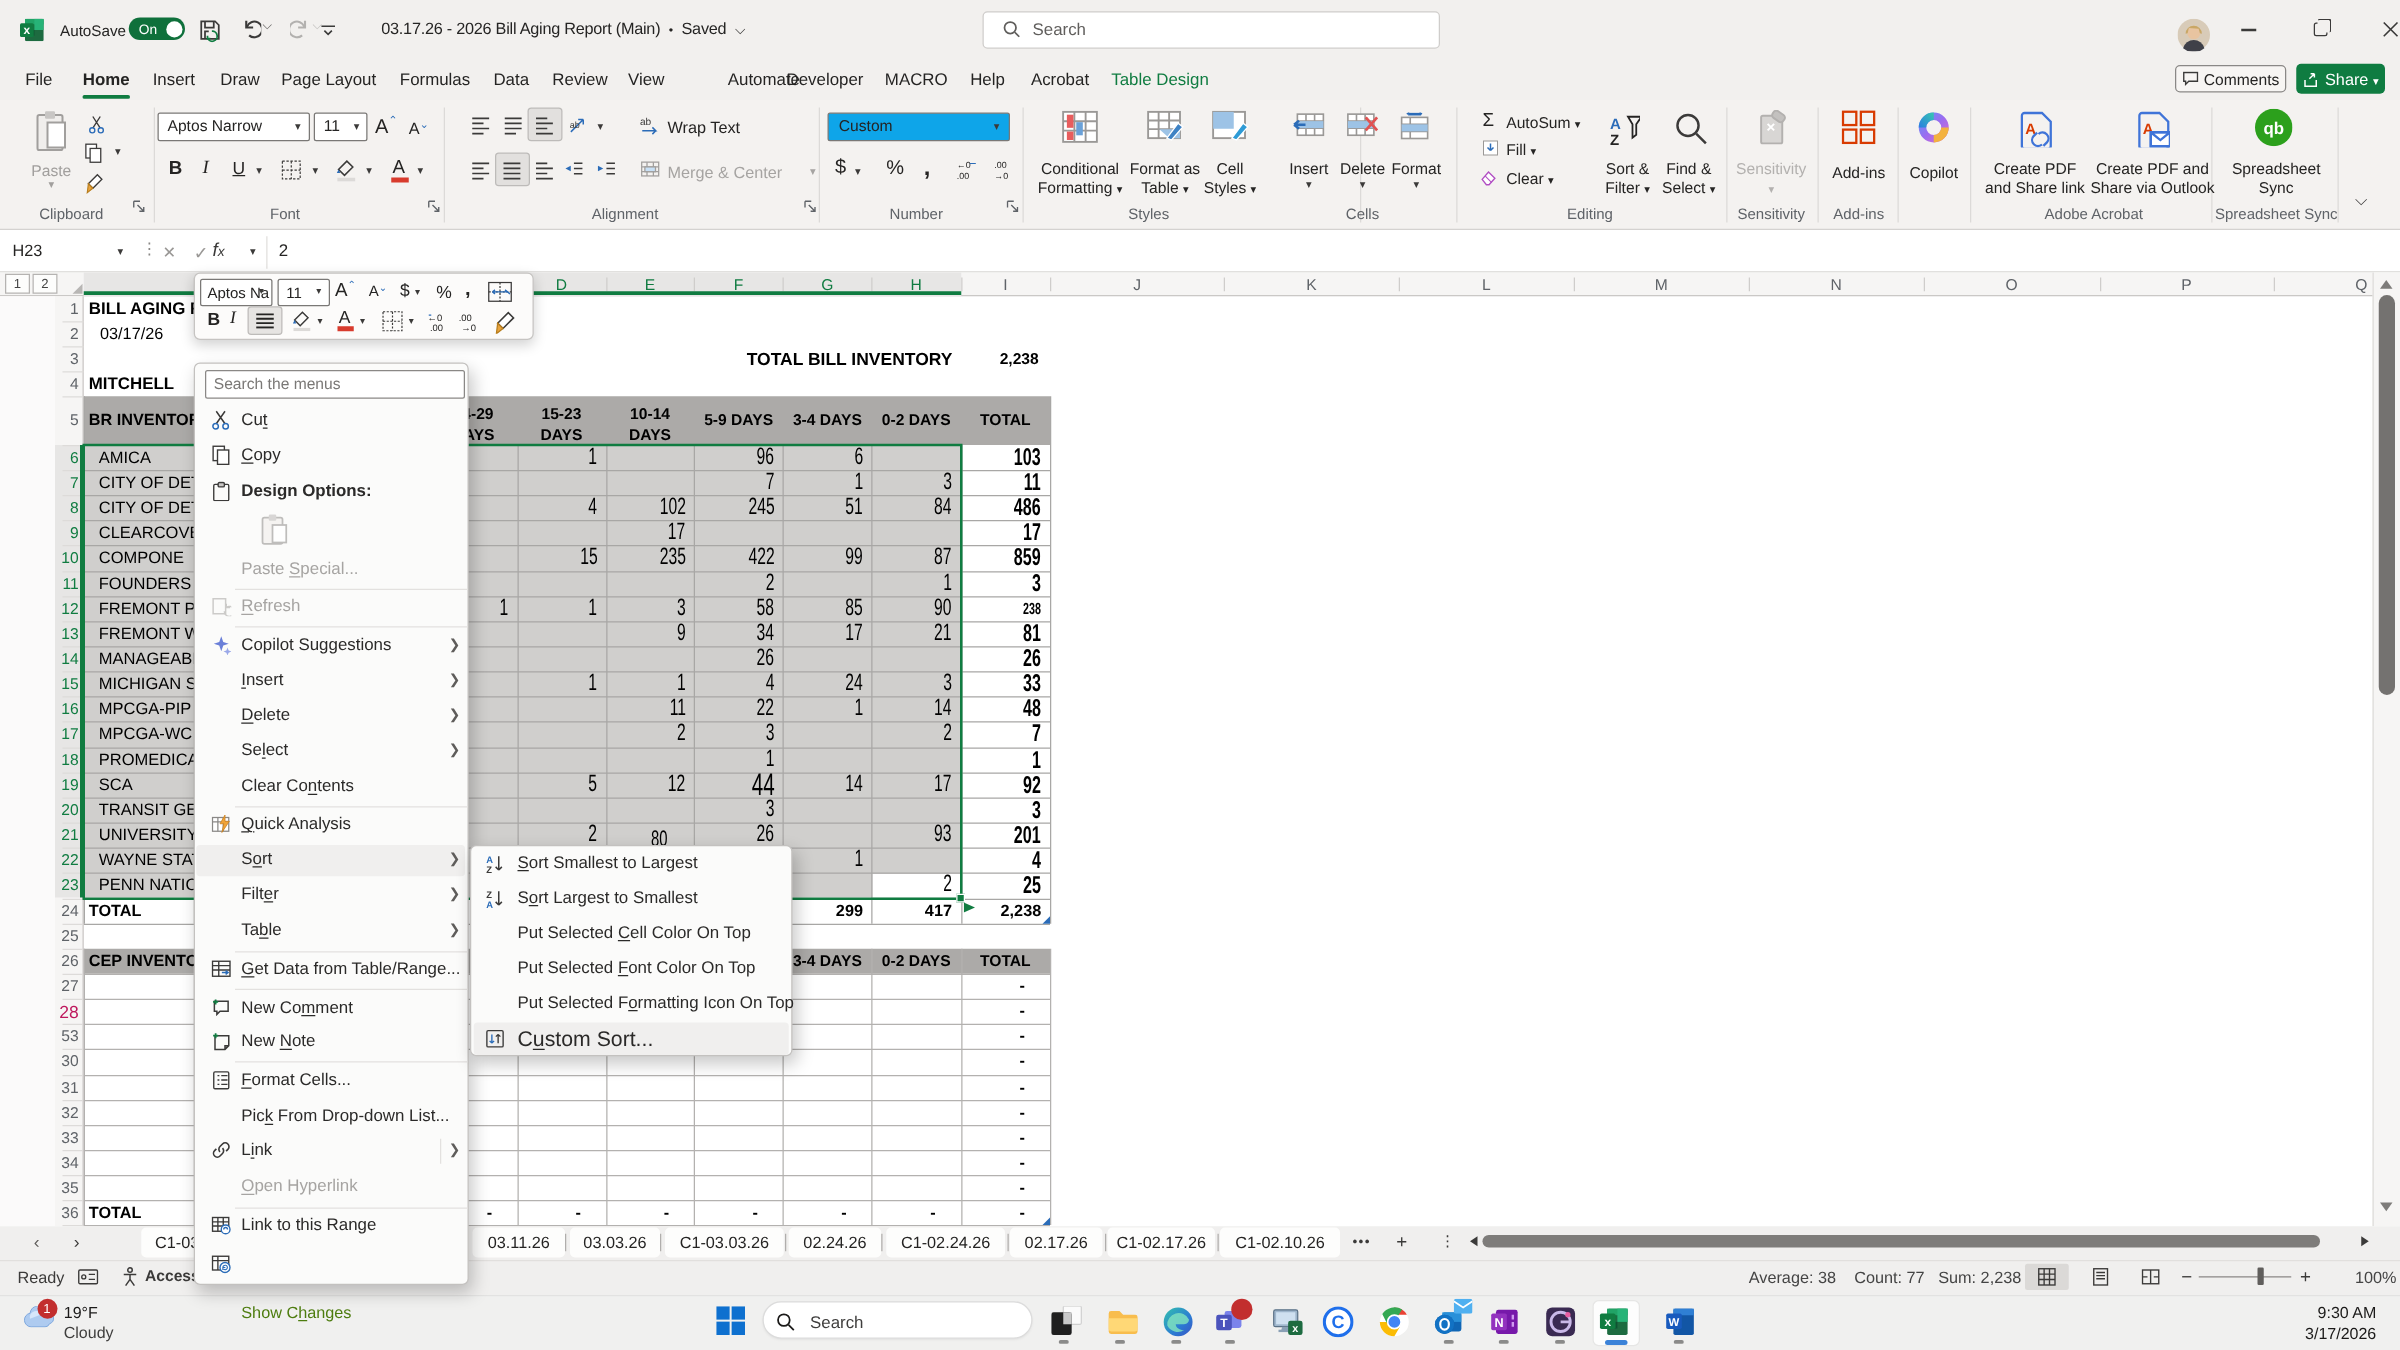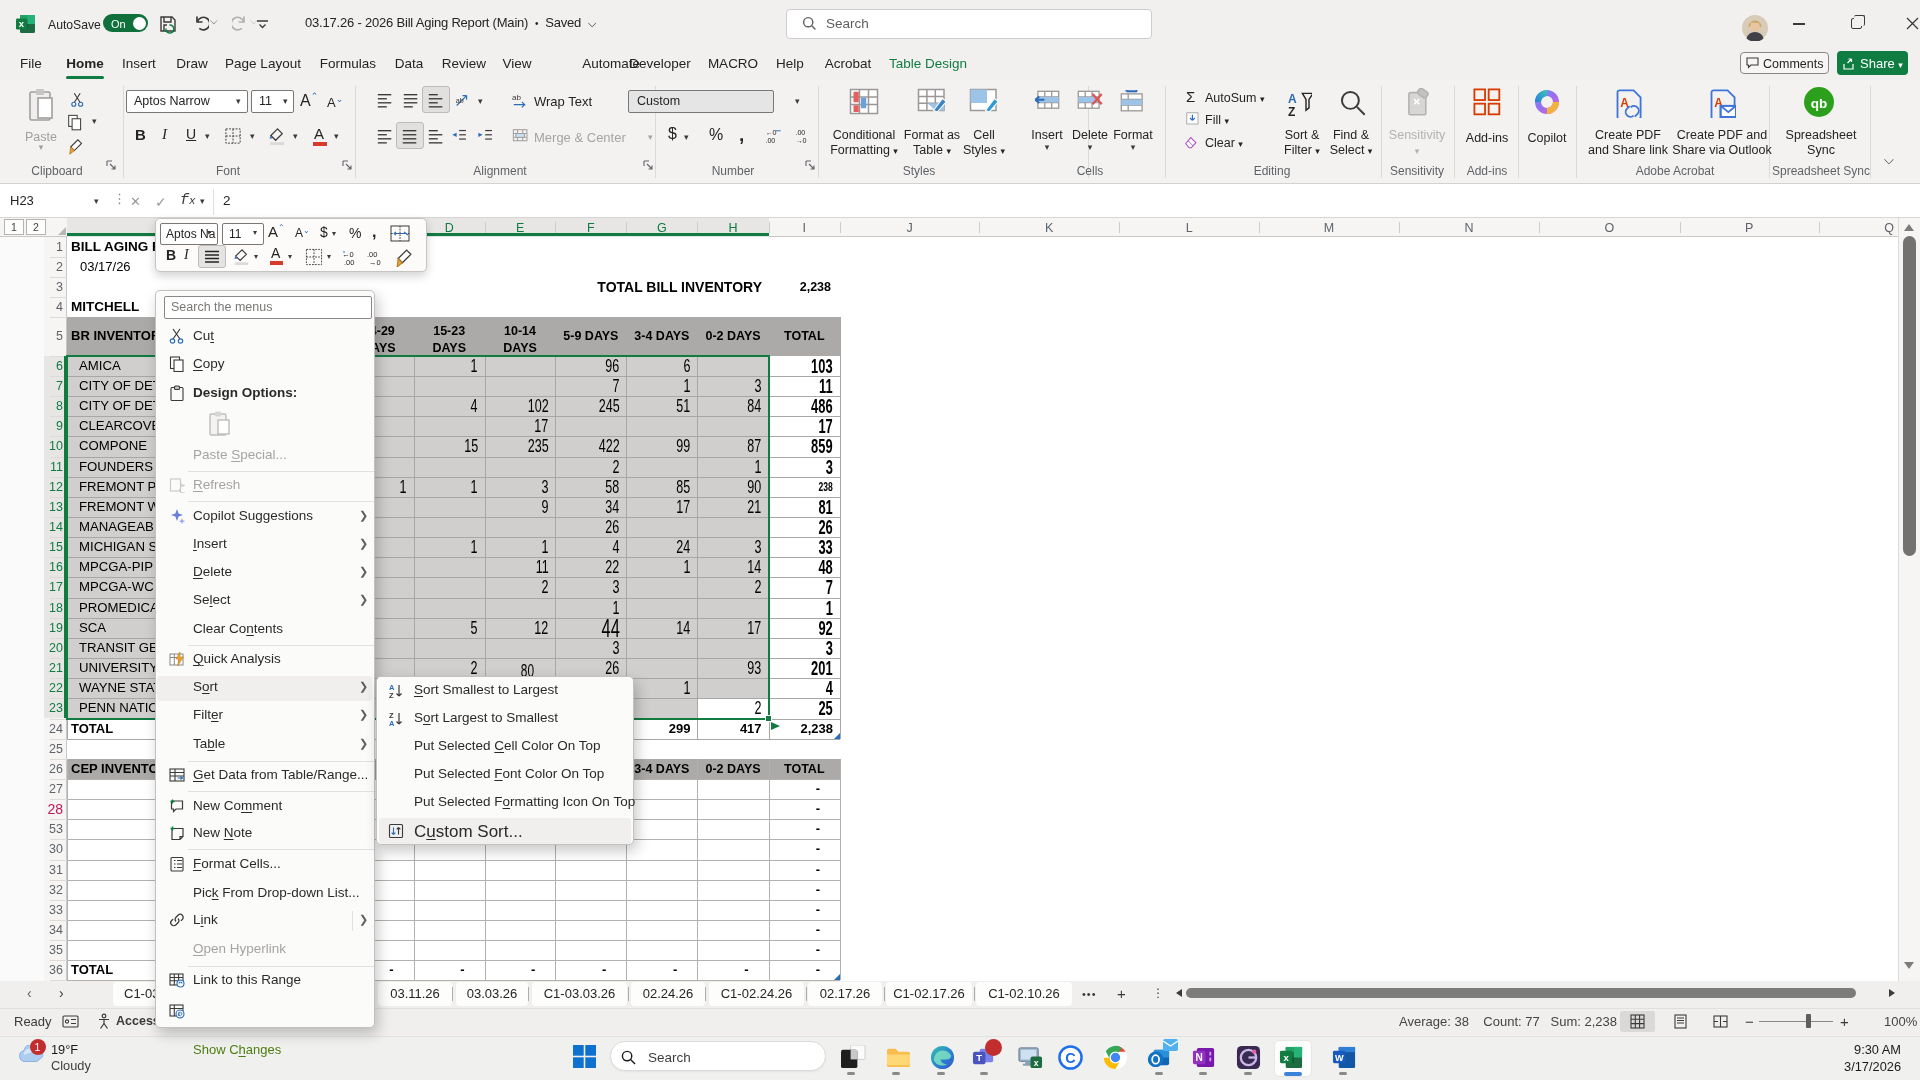--- a/index.html
+++ b/index.html
@@ -260,21 +260,21 @@
   </svg>
 <svg class="ab" style="left:512px;top:128px" width="18" height="17" viewBox="0 0 20 20">
     <g fill="none" stroke="#a19f9d" stroke-width="1.2">
       <rect x="1" y="2" width="16" height="13"></rect>
       <path d="M1 6.5 h16 M1 11 h16 M6 2 v4.5 M12 2 v4.5 M6 11 v4 M12 11 v4"></path>
       <rect x="4" y="6.5" width="10" height="4.5" fill="#c8e0f5" stroke="#a19f9d"></rect>
     </g>
   </svg>
 <div class="ab" style="left:534px;top:130px;font-size:13px;color:#a6a4a2">Merge &amp; Center</div>
 <div class="ab" style="left:648px;top:132px;font-size:9px;color:#a6a4a2">▾</div>
-<div class="ab" style="left:628px;top:90px;width:146px;height:23px;background:#e5e5e5;border:1px solid #7a7876;border-radius:2px;font-size:12.5px;color:#252423;padding:3px 0 0 8px">Custom</div>
+<div class="ab" style="left:662px;top:90px;width:146px;height:23px;background:#0ea5e9;border:1px solid #7a7876;border-radius:2px;font-size:12.5px;color:#252423;padding:3px 0 0 8px">Custom</div>
 <div class="ab" style="left:795px;top:96px;font-size:9px;color:#3b3a39">▾</div>
 <div class="ab" style="left:668px;top:125px;font-size:16px;color:#252423">$</div>
 <div class="ab" style="left:684px;top:132px;font-size:9px;color:#3b3a39">▾</div>
 <div class="ab" style="left:709px;top:126px;font-size:16px;color:#252423">%</div>
 <div class="ab" style="left:739px;top:124px;font-size:19px;font-weight:bold;color:#252423">,</div>
 <svg class="ab" style="left:762px;top:127px" width="24" height="19" viewBox="0 0 20 20">
     <g fill="#252423">
       <text x="1" y="8" font-size="7.5">←0</text>
       <text x="1" y="17" font-size="7.5">.00</text>
     </g>
@@ -440,21 +440,21 @@
   </svg>
 <div class="ab" style="left:1761px;top:128px;width:120px;text-align:center;font-size:12.5px;color:#252423">Spreadsheet</div>
 <div class="ab" style="left:1761px;top:143px;width:120px;text-align:center;font-size:12.5px;color:#252423">Sync</div>
 <div class="ab" style="left:1884px;top:152px;font-size:13px;color:#3b3a39">⌵</div>
 <div class="ab" style="left:0;top:185px;width:1920px;height:33px;background:#fff;border-bottom:1px solid #d8d6d4"></div>
 <div class="ab" style="left:10px;top:193px;font-size:13px;color:#252423">H23</div>
 <div class="ab" style="left:94px;top:196px;font-size:9px;color:#3b3a39">▾</div>
 <div class="ab" style="left:113px;top:191px;font-size:13px;color:#8a8886;letter-spacing:0">⋮</div>
 <div class="ab" style="left:130px;top:194px;font-size:13px;color:#9a9896">✕</div>
 <div class="ab" style="left:155px;top:194px;font-size:14px;color:#9a9896">✓</div>
-<div class="ab" style="left:180px;top:192px;font-size:15px;font-style:italic;font-family:Liberation Mono, monospace;color:#3b3a39">f<span style="font-size:11px">x</span></div>
+<div class="ab" style="left:170px;top:192px;font-size:15px;font-style:italic;font-family:Liberation Sans, sans-serif;color:#3b3a39">f<span style="font-size:11px">x</span></div>
 <div class="ab" style="left:200px;top:196px;font-size:9px;color:#3b3a39">▾</div>
 <div class="ab" style="left:213px;top:189px;width:1px;height:26px;background:#e1dfdd"></div>
 <div class="ab" style="left:223px;top:193px;font-size:13.5px;color:#252423">2</div>
 <div class="ab" style="left:0;top:218px;width:1920px;height:18.5px;background:#f6f5f4;border-bottom:1px solid #cac8c6"></div>
 <div class="ab" style="left:0;top:236.5px;width:44px;height:744.5px;background:#fbfafa"></div>
 <div class="ab" style="left:44px;top:236.5px;width:23px;height:744.5px;background:#f6f5f4;border-right:1px solid #cac8c6"></div>
 <div class="ab" style="left:4px;top:219px;width:20px;height:16px;background:#fdfdfc;border:1px solid #b5b3b1;text-align:center;font-size:10.5px;color:#444;line-height:14px">1</div>
 <div class="ab" style="left:26px;top:219px;width:20px;height:16px;background:#fdfdfc;border:1px solid #b5b3b1;text-align:center;font-size:10.5px;color:#444;line-height:14px">2</div>
 <div class="ab" style="left:58px;top:227px;width:0;height:0;border-left:8px solid transparent;border-bottom:8px solid #b8b6b4"></div>
 <div class="ab" style="left:67px;top:218px;width:701.6px;height:18.5px;background:#e7e6e5"></div>

